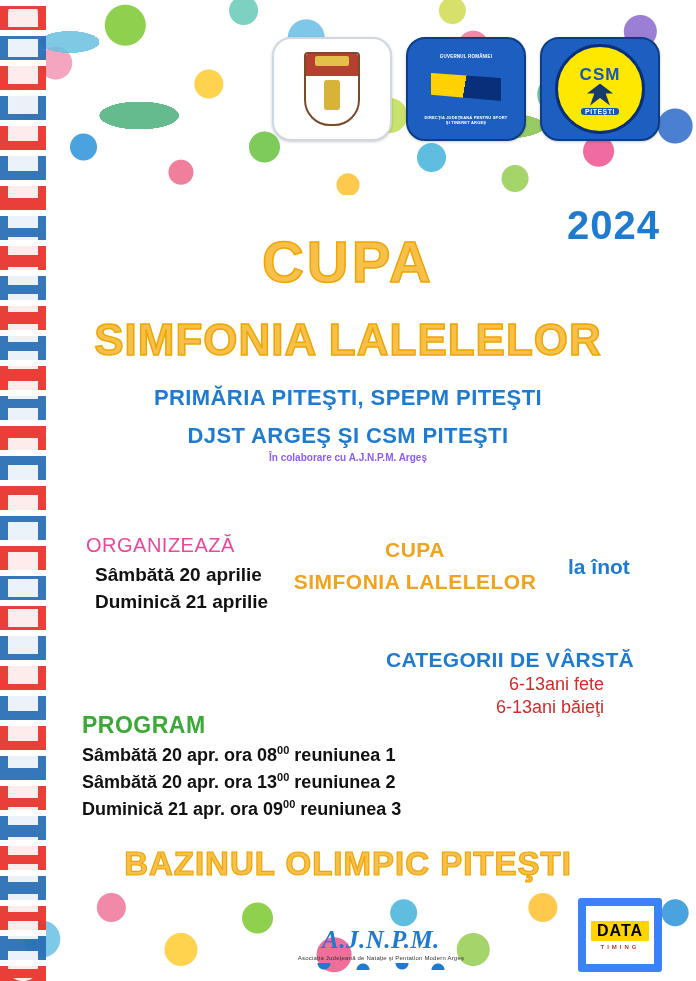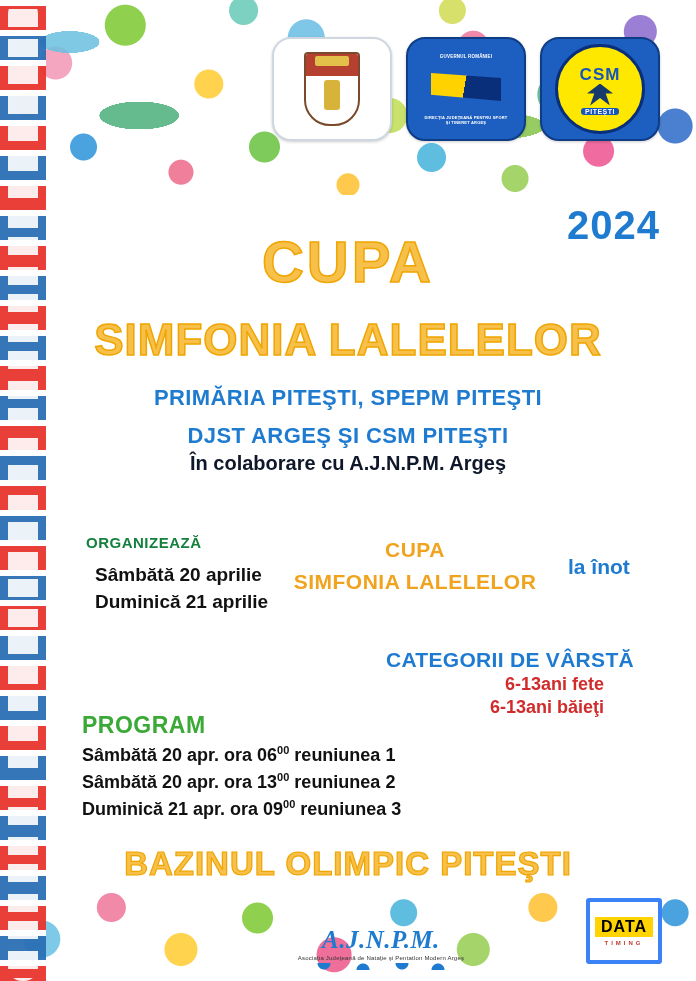--- a/index.html
+++ b/index.html
@@ -277,32 +277,32 @@
     color: #1f7bd0;
     letter-spacing: .4px;
   }
   .org-line1 { top: 385px; }
   .org-line2 { top: 423px; }
   .collab {
     position: absolute;
     top: 452px;
     left: 0; width: 696px;
     text-align: center;
-    font-size: 20px;
-    font-weight: bold;
-    color: #0f172a;
+    font-size: 10px;
+    font-weight: bold;
+    color: #8b5cf6;
   }
 
   .organizeaza-head {
     position: absolute;
     left: 86px;
     top: 534px;
-    font-size: 15px;
-    font-weight: bold;
-    color: #15803d;
+    font-size: 20px;
+    font-weight: normal;
+    color: #ec4899;
     letter-spacing: .5px;
   }
   .date-line1, .date-line2 {
     position: absolute;
     left: 95px;
     font-size: 19px;
     font-weight: bold;
     color: #111111;
   }
   .date-line1 { top: 564px; }
@@ -337,21 +337,21 @@
     font-size: 21px;
     font-weight: bold;
     color: #1f7bd0;
     letter-spacing: .3px;
     text-align: right;
   }
   .categ-l1, .categ-l2 {
     position: absolute;
     right: 92px;
     font-size: 18px;
-    font-weight: bold;
+    font-weight: normal;
     color: #d12b2b;
   }
   .categ-l1 { top: 674px; }
   .categ-l2 { top: 697px; }
 
   .program-head {
     position: absolute;
     left: 82px;
     top: 712px;
     font-size: 23px;
@@ -420,21 +420,21 @@
       radial-gradient(circle at 64% 0%, #1f7bd0 0 6px, transparent 7px),
       radial-gradient(circle at 88% 100%, #1f7bd0 0 6px, transparent 7px);
   }
   .data-timing {
     position: absolute;
     right: 34px;
     top: 898px;
     width: 68px;
     height: 58px;
     background: #ffffff;
-    border: 4px solid #3b82f6;
+    border: 8px solid #3b82f6;
     border-radius: 3px;
     display: flex;
     flex-direction: column;
     align-items: center;
     justify-content: center;
   }
   .dt-top {
     background: #ffd400;
     color: #000000;
     font-size: 16px;
@@ -501,21 +501,21 @@
   <div class="cupa-mid2">SIMFONIA LALELELOR</div>
   <div class="la-inot">la înot</div>
 
   <div class="categ-head">CATEGORII DE VÂRSTĂ</div>
   <div class="categ-l1">6-13ani fete</div>
   <div class="categ-l2">6-13ani băieţi</div>
 
   <div class="program-head">PROGRAM</div>
 
   <div class="prog-row prog-1">
-    <span>Sâmbătă 20 apr. ora 06</span><sup>00</sup><span> reuniunea 1</span>
+    <span>Sâmbătă 20 apr. ora 08</span><sup>00</sup><span> reuniunea 1</span>
   </div>
   <div class="prog-row prog-2">
     <span>Sâmbătă 20 apr. ora 13</span><sup>00</sup><span> reuniunea 2</span>
   </div>
   <div class="prog-row prog-3">
     <span>Duminică 21 apr. ora 09</span><sup>00</sup><span> reuniunea 3</span>
   </div>
 
   <div class="venue">BAZINUL OLIMPIC PITEŞTI</div>
 

